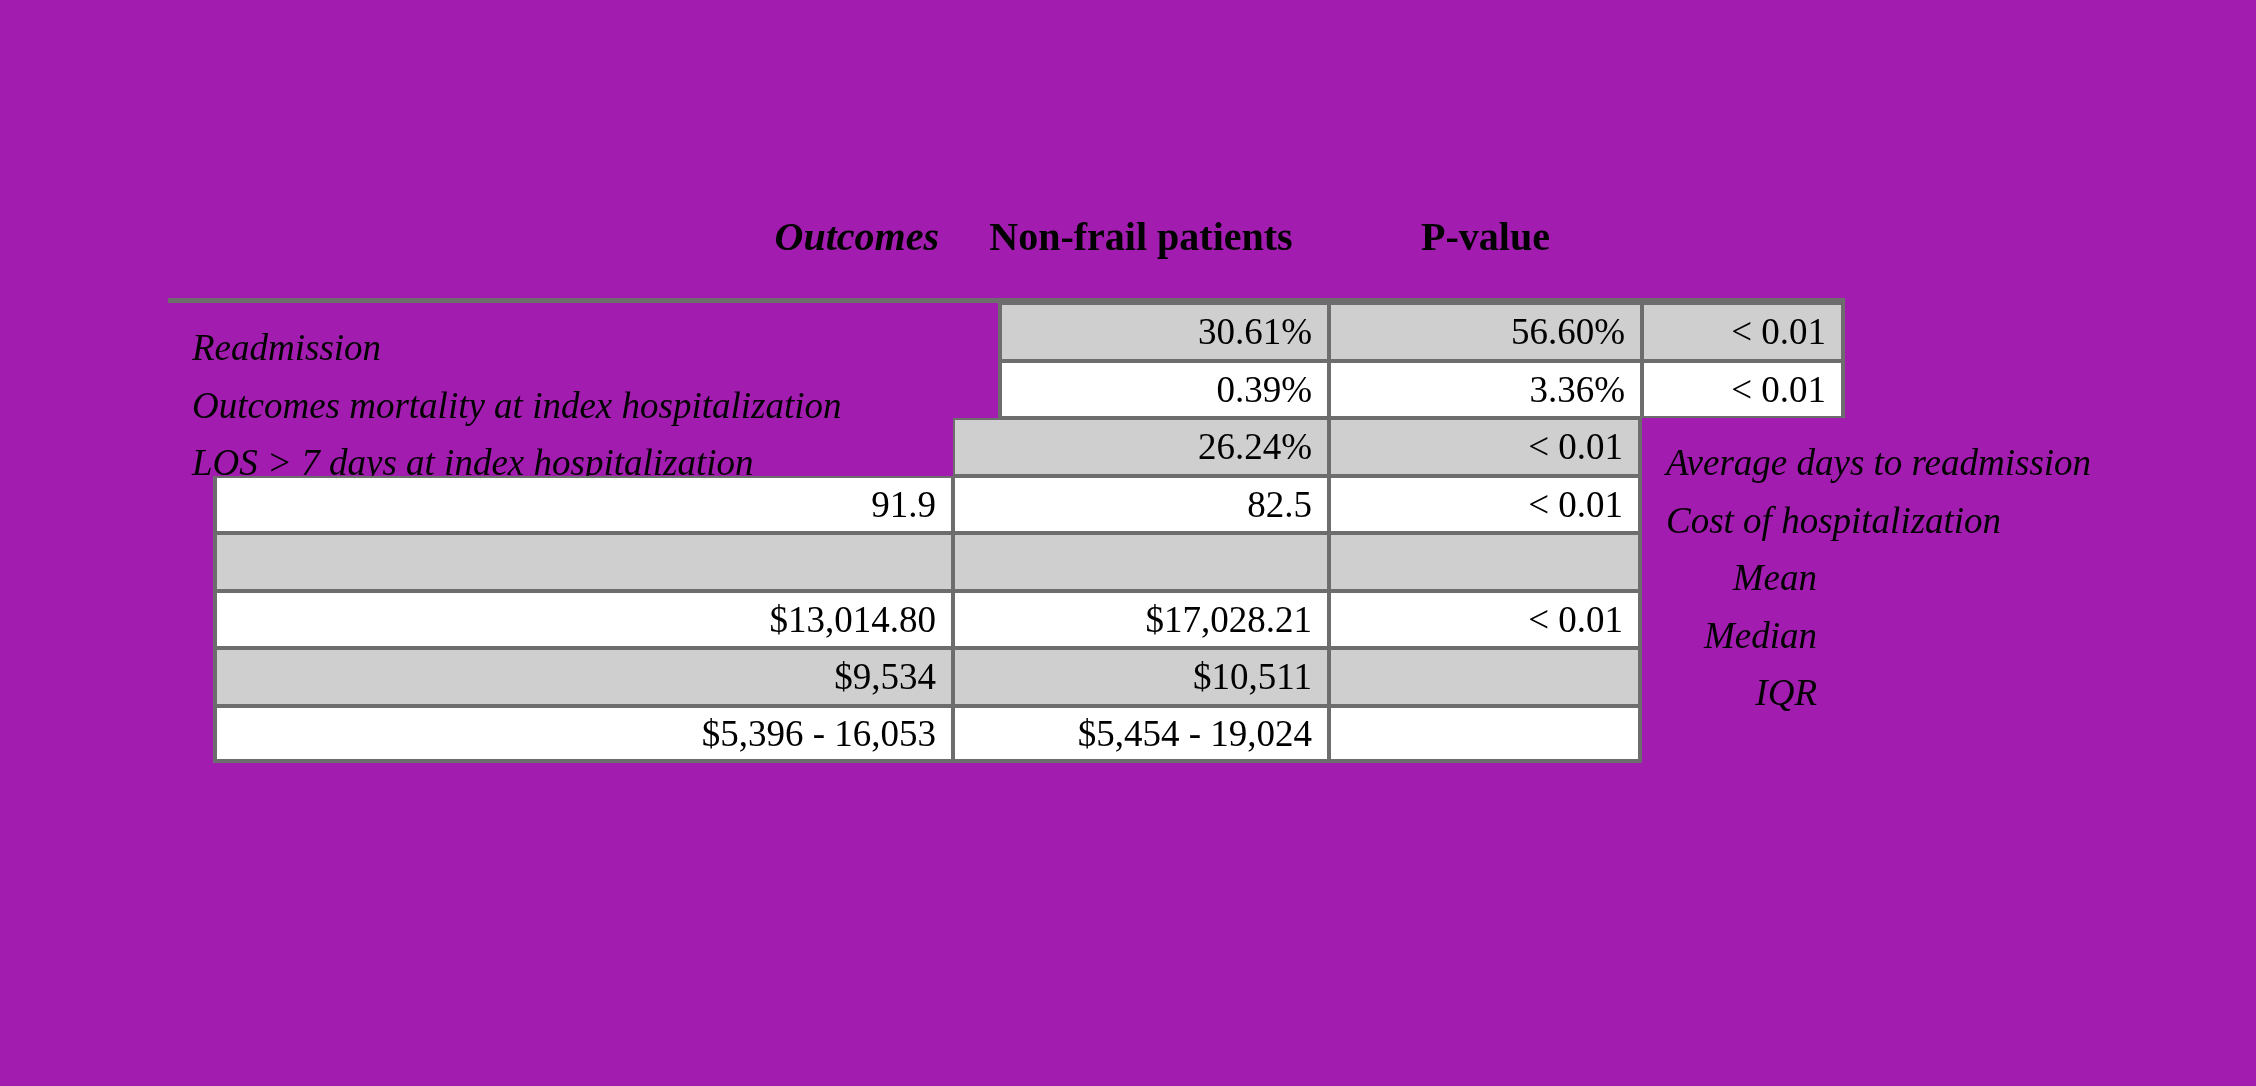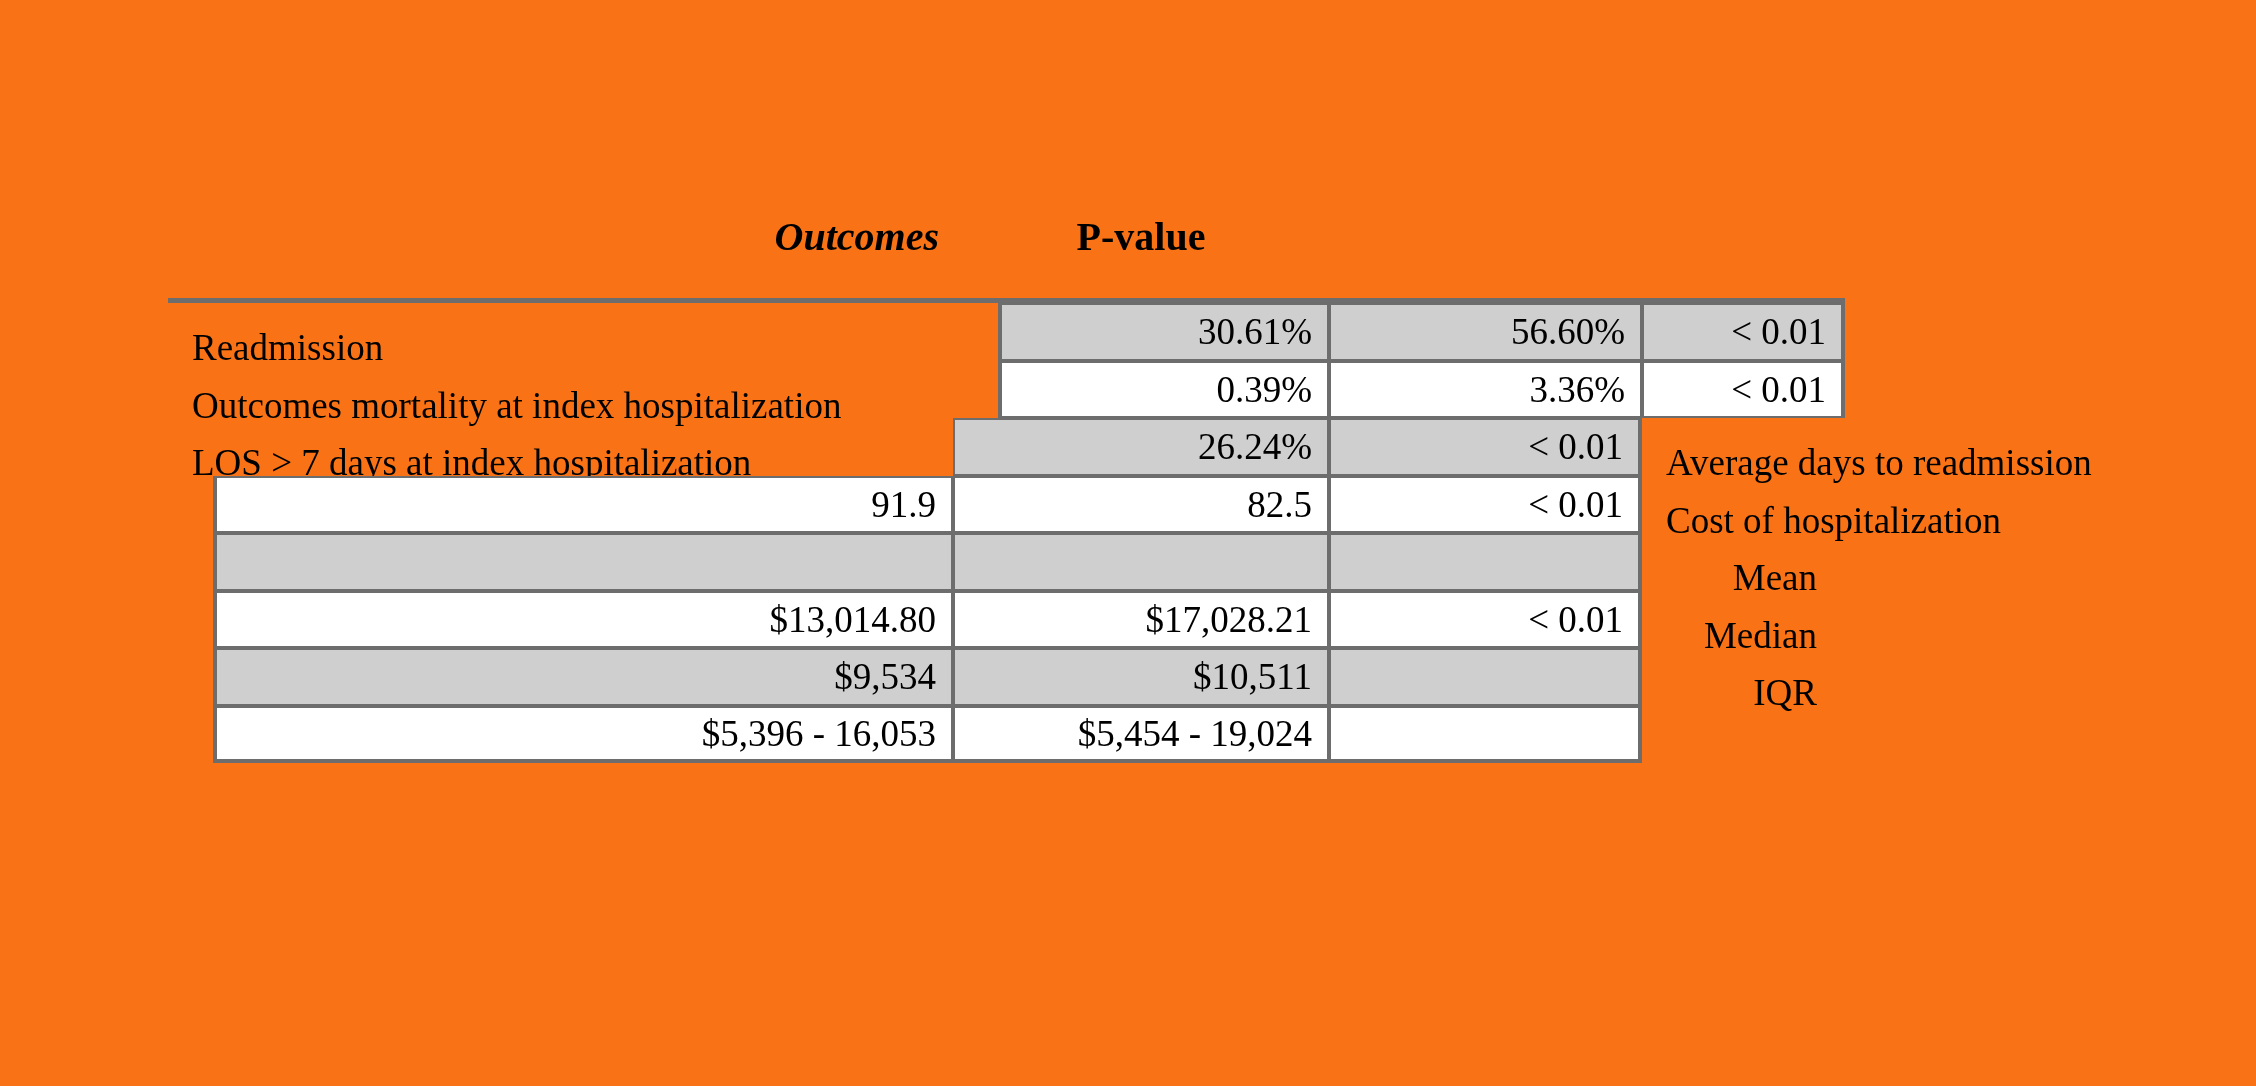--- a/index.html
+++ b/index.html
@@ -4,21 +4,21 @@
 <style>
   html, body {
     margin: 0;
     padding: 0;
     background: #ffffff;
   }
   .page {
     position: relative;
     width: 2256px;
     height: 1086px;
-    background: #f97316;
+    background: #a21caf;
     font-family: "Liberation Serif", serif;
     color: #000000;
     overflow: hidden;
   }
   
   .header-grid {
     position: absolute;
     left: 168px;
     top: 205px;
     width: 1677px;
@@ -53,20 +53,21 @@
     left: 168px;
     top: 303px;
     width: 1677px;
     display: grid;
     grid-template-columns: 785px 376px 313px 203px;
     grid-template-rows: repeat(8, 57.5px);
   }
   .lcell {
     display: flex;
     align-items: center;
+    font-style: italic;
     font-size: 37px;
     padding-left: 24px;
     white-space: nowrap;
     box-sizing: border-box;
     margin-top: 32px;
   }
   .lcell.sub {
     justify-content: flex-end;
     padding-left: 0;
     padding-right: 28px;
@@ -86,20 +87,21 @@
   .dcell.c3 { border-right-width: 4px; }
   .dcell.g { background: #cfcfcf; }
 </style>
 </head>
 <body>
 
 <div class="page">
 
   <div class="header-grid">
     <div class="hcell outcomes">Outcomes</div>
+    <div class="hcell">Non-frail patients</div>
     <div class="hcell">P-value</div>
   </div>
 
   <div class="top-rule"></div>
 
   <div class="data-grid">
 
     <div class="lcell">Readmission</div>
     <div class="dcell g c1">30.61%</div>
     <div class="dcell g">56.60%</div>

